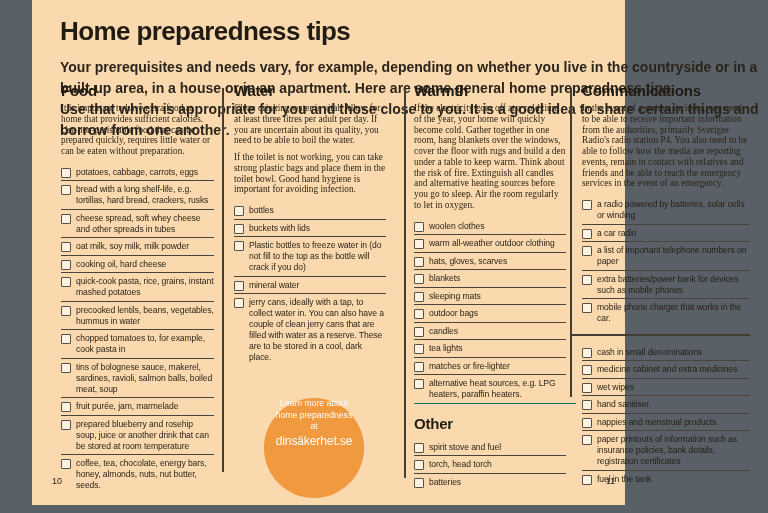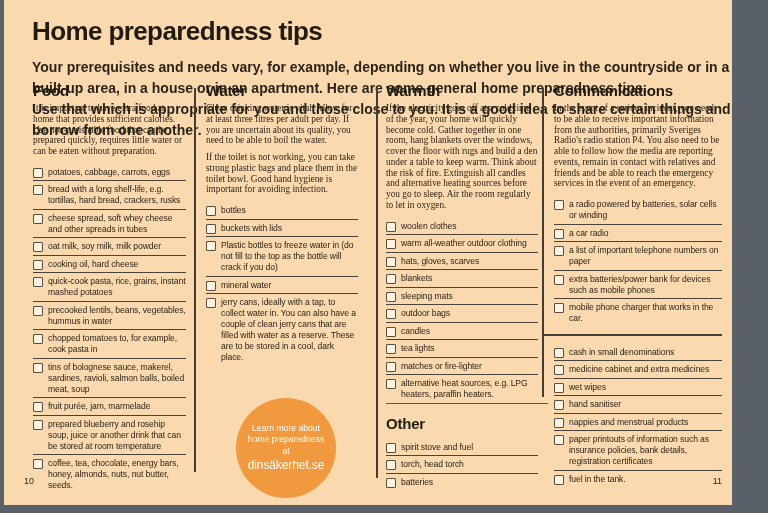--- a/index.html
+++ b/index.html
@@ -3,21 +3,21 @@
 <meta charset="utf-8">
 <style>
   html,body{margin:0;padding:0}
   body{
     width:768px;height:513px;position:relative;overflow:hidden;
     background:#5a6067;
     font-family:"Liberation Sans",sans-serif;
     -webkit-font-smoothing:antialiased;
   }
   .page{
-    position:absolute;left:4px;top:0;width:728px;height:505px;
+    position:absolute;left:32px;top:0;width:593px;height:505px;
     background:#fbd9ae;color:#241f16;
   }
   .title{
     position:absolute;left:28px;top:16px;margin:0;
     font-size:26px;font-weight:700;letter-spacing:-0.6px;color:#211c13;
   }
   .subtitle{
     position:absolute;left:28px;top:57px;width:700px;
     font-size:14px;font-weight:700;line-height:1.5;color:#2a241b;
   }
@@ -38,21 +38,21 @@
   .cb{flex:none;width:8px;height:8px;border:1px solid #564f44;background:#fdf3e2;border-radius:1px;margin-top:1px}
   .lbl{font-size:8.6px;font-weight:400;line-height:1.28;letter-spacing:-0.1px}
   .vrule{position:absolute;width:2px;background:#443d34}
   #vr1{left:190px;top:88px;height:384px}
   #vr2{left:372px;top:88px;height:390px}
   #vr3{left:538px;top:88px;height:309px}
   #other-block{margin-top:11px}
   .section-rule{height:0;border-top:2px solid #443d34;margin:7px 0 8px -12px;width:180px}
   .badge{
     position:absolute;left:232px;top:398px;width:100px;height:100px;border-radius:50%;
-    background:#f0993e;color:#fff;display:flex;flex-direction:column;justify-content:center;
+    background:#f0993e;color:#fff;display:flex;flex-direction:column;justify-content:flex-start;
     text-align:center;font-size:8.6px;font-weight:400;line-height:1.35;
   }
   .badge .site{font-size:12px;font-weight:400;letter-spacing:-0.1px}
   .pagenum{position:absolute;font-size:9px;color:#241f16}
   #pn-left{left:20px;top:476px}
   #pn-right{right:10px;top:476px}
 </style>
 </head>
 <body>
 

